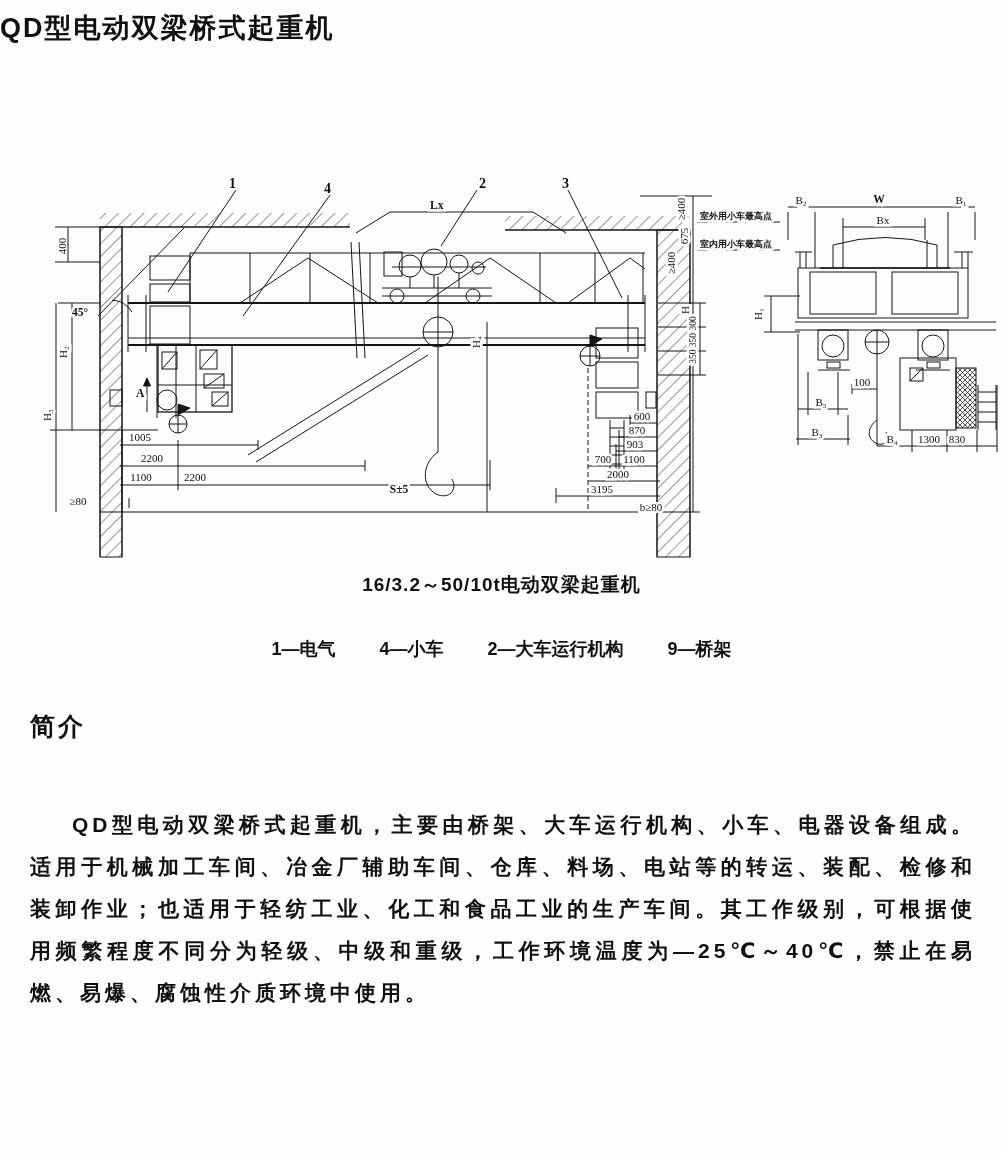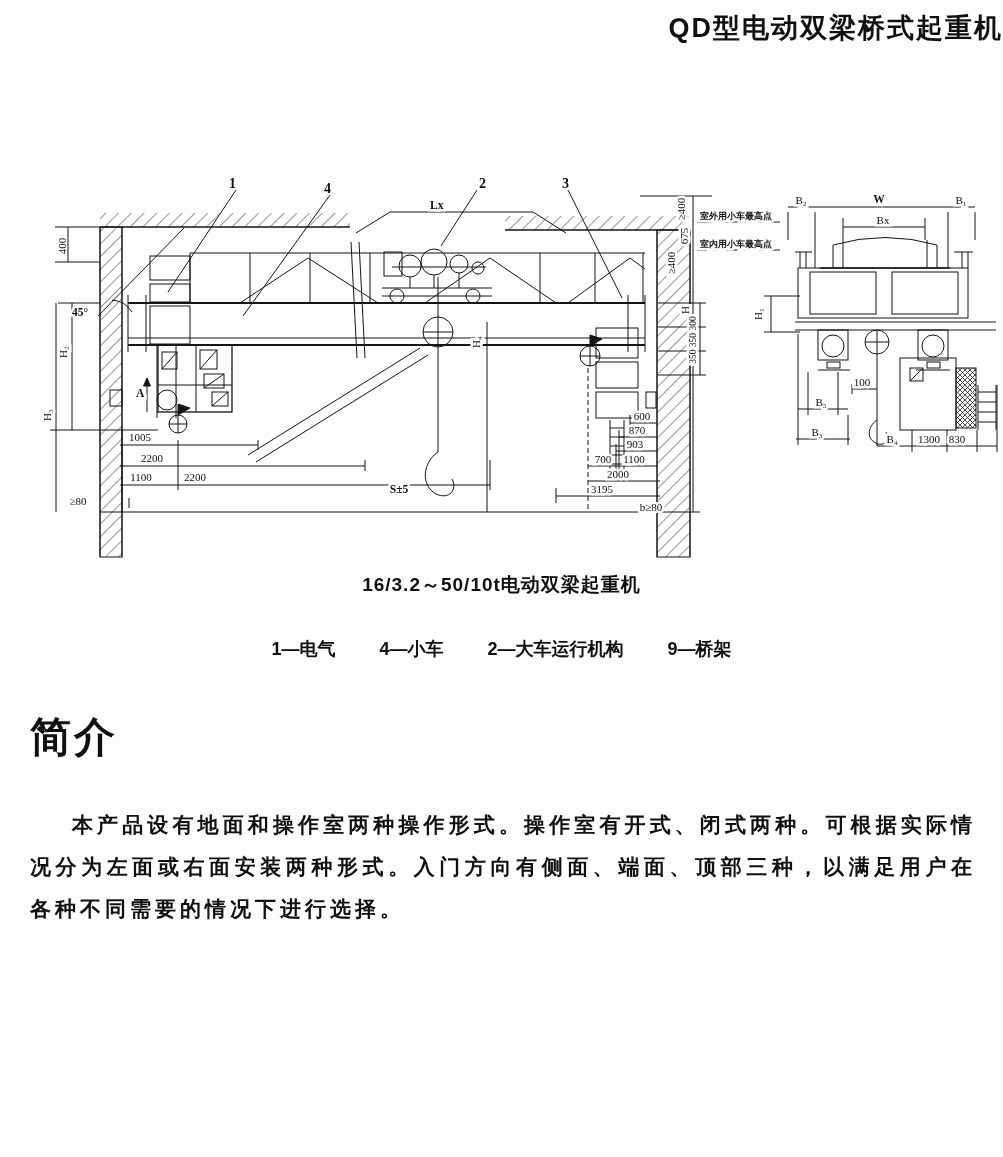--- a/index.html
+++ b/index.html
@@ -3,42 +3,42 @@
 <meta charset="utf-8">
 <style>
   html,body{margin:0;padding:0;}
   body{
     width:1003px;height:1157px;position:relative;
     background:#fdfdfb;color:#101010;
     font-family:"Liberation Sans","DejaVu Sans",sans-serif;
     overflow:hidden;
   }
   .title{
-    position:absolute;top:10px;left:0;width:100%;text-align:right;
+    position:absolute;top:10px;left:0;width:100%;text-align:left;
     font-size:27px;font-weight:bold;letter-spacing:2px;
   }
   svg.drawing{position:absolute;top:0;left:0;}
   svg text{fill:#101010;font-family:"Liberation Serif","DejaVu Serif",serif;}
   .dim{font-size:11px;}
   .dimb{font-size:11.5px;font-weight:bold;}
   .part{font-size:14px;font-weight:bold;}
   .note{font-size:9px;font-weight:bold;}
   .halo{paint-order:stroke;stroke:#fdfdfb;stroke-width:5px;}
   .caption{
     position:absolute;top:572px;left:0;width:100%;text-align:center;
     font-size:19px;font-weight:bold;letter-spacing:1px;
   }
   .legend{
     position:absolute;top:637px;left:0;width:100%;
     display:flex;justify-content:center;gap:44px;
     font-size:18px;font-weight:bold;
   }
   .intro-heading{
     position:absolute;top:710px;left:30px;
-    font-size:41px;font-weight:bold;letter-spacing:3px;text-align:center;
+    font-size:25px;font-weight:bold;letter-spacing:3px;text-align:center;
   }
   .body-text{
     position:absolute;top:804px;left:30px;width:946px;
     font-size:21px;line-height:42px;font-weight:600;
     letter-spacing:4px;text-align:justify;
   }
   .body-text p{margin:0;text-indent:2em;}
   .body-text p + p{margin-top:12px;}
 </style>
 </head>
@@ -382,14 +382,14 @@
 <div class="legend">
   <span>1—电气</span>
   <span>4—小车</span>
   <span>2—大车运行机构</span>
   <span>9—桥架</span>
 </div>
 
 <div class="intro-heading">简介</div>
 
 <div class="body-text">
-  <p>本产品设有地面和操作室两种操作形式。操作室有开式、闭式两种。可根据实际情况分为左面或右面安装两种形式。入门方向有侧面、端面、顶部三种，以满足用户在各种不同需要的情况下进行选择。</p>
+  <p>QD型电动双梁桥式起重机，主要由桥架、大车运行机构、小车、电器设备组成。适用于机械加工车间、冶金厂辅助车间、仓库、料场、电站等的转运、装配、检修和装卸作业；也适用于轻纺工业、化工和食品工业的生产车间。其工作级别，可根据使用频繁程度不同分为轻级、中级和重级，工作环境温度为—25℃～40℃，禁止在易燃、易爆、腐蚀性介质环境中使用。</p>
 </div>
 
 </body></html>

